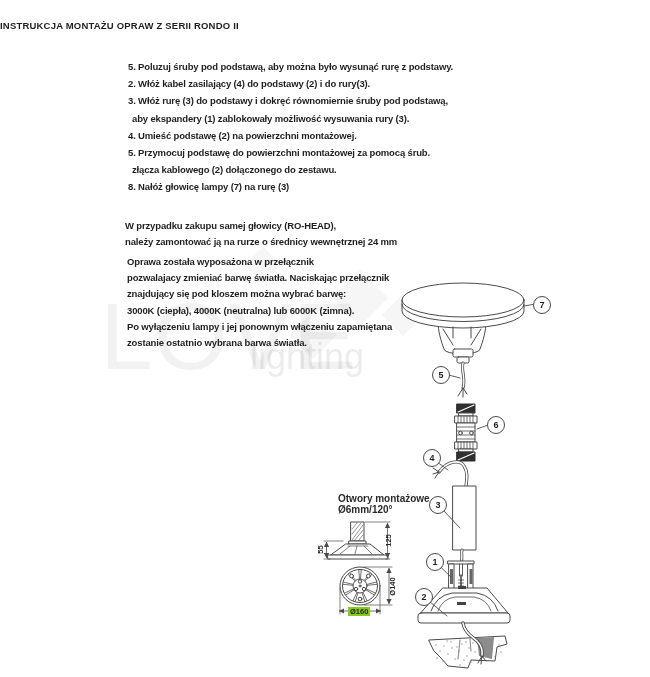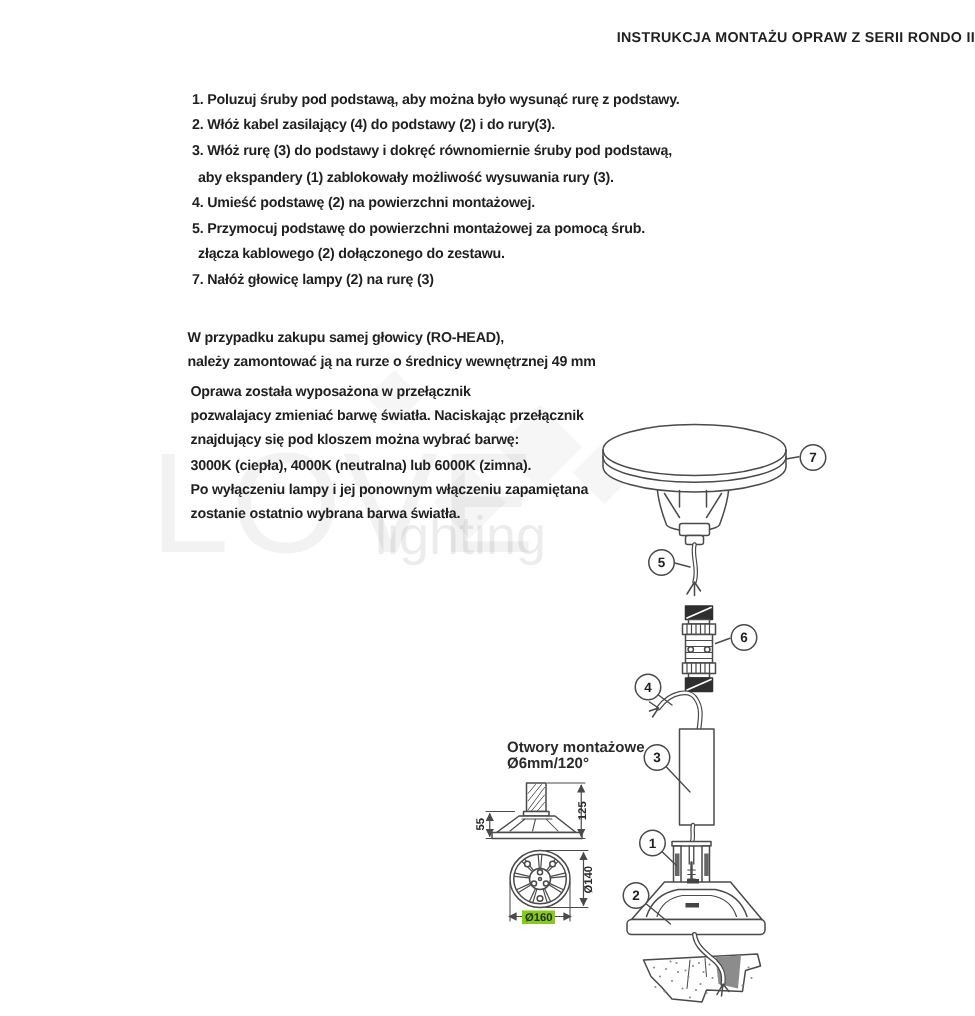--- a/index.html
+++ b/index.html
@@ -7,21 +7,21 @@
     position:relative;width:650px;height:677px;background:#ffffff;overflow:hidden;
     font-family:"Liberation Sans","DejaVu Sans",sans-serif;color:#1f1f1f;
   }
   
   .wm{position:absolute;z-index:0;pointer-events:none;white-space:nowrap;}
   .wm-brand{left:100px;top:282px;font-size:95px;font-weight:400;color:rgba(0,0,0,0.05);letter-spacing:1px;}
   .wm-sub{left:250px;top:336px;font-size:36px;font-weight:400;color:rgba(0,0,0,0.075);}
   .wm-diamond{position:absolute;z-index:0;background:rgba(0,0,0,0.035);transform:rotate(45deg);pointer-events:none;}
   
   .title{
-    position:absolute;left:0;top:20px;width:650px;text-align:right;z-index:2;
+    position:absolute;left:0;top:20px;width:650px;text-align:left;z-index:2;
     font-size:9.5px;font-weight:700;letter-spacing:0.2px;
   }
   .textblock{position:absolute;z-index:2;font-size:9.5px;font-weight:700;letter-spacing:-0.15px;}
   .instructions{left:128px;top:58px;line-height:17.2px;width:340px;}
   .headnote{left:125px;top:218px;line-height:15.5px;width:340px;}
   .switchnote{left:127px;top:254px;line-height:16.2px;width:260px;}
   .line{white-space:nowrap;}
   .cont{padding-left:4px;}
   
   .callout{
@@ -42,33 +42,33 @@
   <div class="wm wm-brand">LOVE</div>
   <div class="wm wm-sub">lighting</div>
   <div class="wm-diamond" style="left:340px;top:278px;width:40px;height:40px;"></div>
   <div class="wm-diamond" style="left:388px;top:300px;width:30px;height:30px;"></div>
   <div class="wm-diamond" style="left:250px;top:252px;width:26px;height:26px;"></div>
   <div class="wm-diamond" style="left:296px;top:318px;width:34px;height:34px;"></div>
 
   <div class="title">INSTRUKCJA MONTAŻU OPRAW Z SERII RONDO II</div>
 
   <div class="textblock instructions">
-    <div class="line">1. Poluzuj śruby pod podstawą, aby można było wysunąć rurę z podstawy.</div>
+    <div class="line">5. Poluzuj śruby pod podstawą, aby można było wysunąć rurę z podstawy.</div>
     <div class="line">2. Włóż kabel zasilający (4) do podstawy (2) i do rury(3).</div>
     <div class="line">3. Włóż rurę (3) do podstawy i dokręć równomiernie śruby pod podstawą,</div>
     <div class="line cont">aby ekspandery (1) zablokowały możliwość wysuwania rury (3).</div>
     <div class="line">4. Umieść podstawę (2) na powierzchni montażowej.</div>
     <div class="line">5. Przymocuj podstawę do powierzchni montażowej za pomocą śrub.</div>
     <div class="line cont">złącza kablowego (2) dołączonego do zestawu.</div>
-    <div class="line">7. Nałóż głowicę lampy (2) na rurę (3)</div>
+    <div class="line">8. Nałóż głowicę lampy (7) na rurę (3)</div>
   </div>
 
   <div class="textblock headnote">
     <div class="line">W przypadku zakupu samej głowicy (RO-HEAD),</div>
-    <div class="line">należy zamontować ją na rurze o średnicy wewnętrznej 49 mm</div>
+    <div class="line">należy zamontować ją na rurze o średnicy wewnętrznej 24 mm</div>
   </div>
 
   <div class="textblock switchnote">
     <div class="line">Oprawa została wyposażona w przełącznik</div>
     <div class="line">pozwalajacy zmieniać barwę światła. Naciskając przełącznik</div>
     <div class="line">znajdujący się pod kloszem można wybrać barwę:</div>
     <div class="line">3000K (ciepła), 4000K (neutralna) lub 6000K (zimna).</div>
     <div class="line">Po wyłączeniu lampy i jej ponownym włączeniu zapamiętana</div>
     <div class="line">zostanie ostatnio wybrana barwa światła.</div>
   </div>

